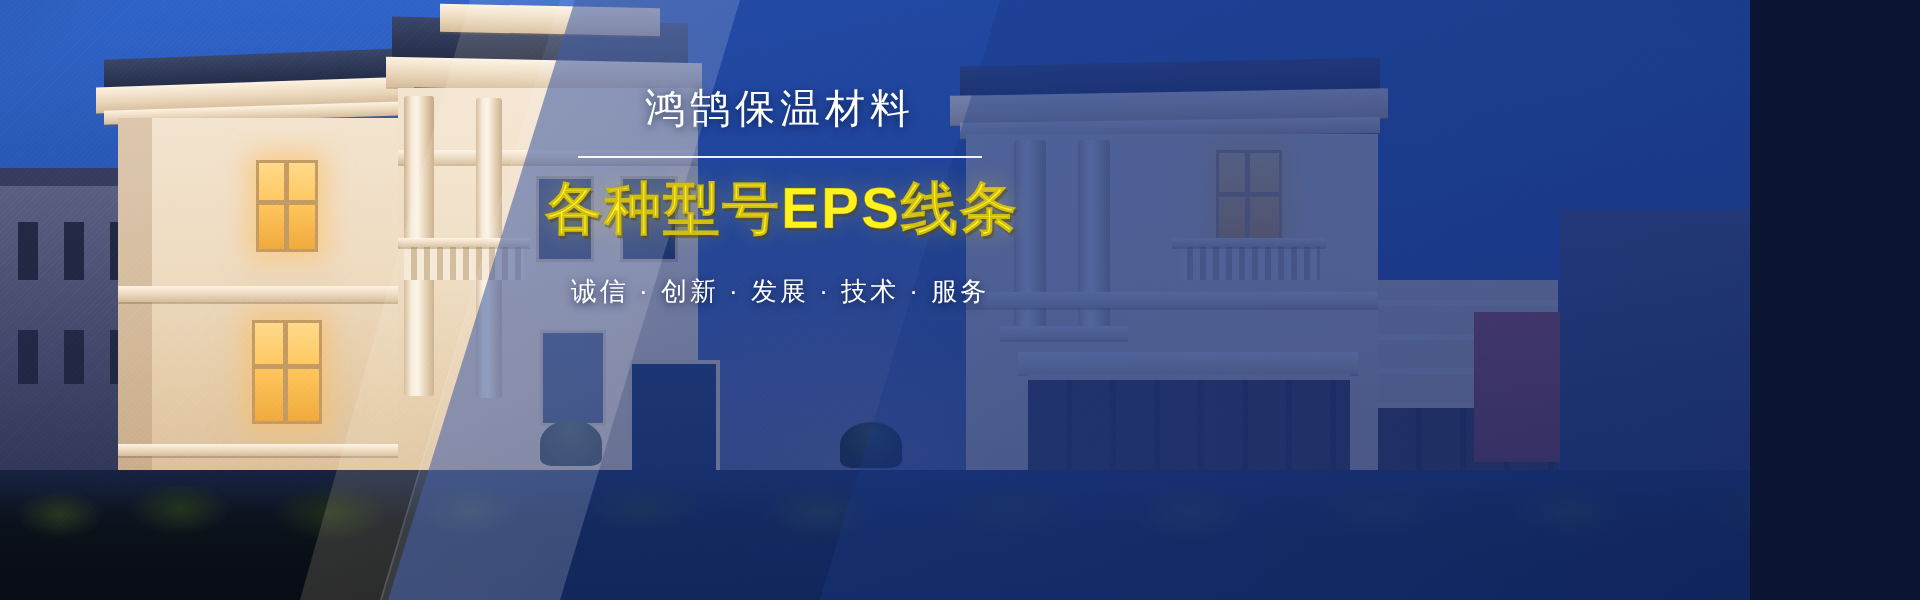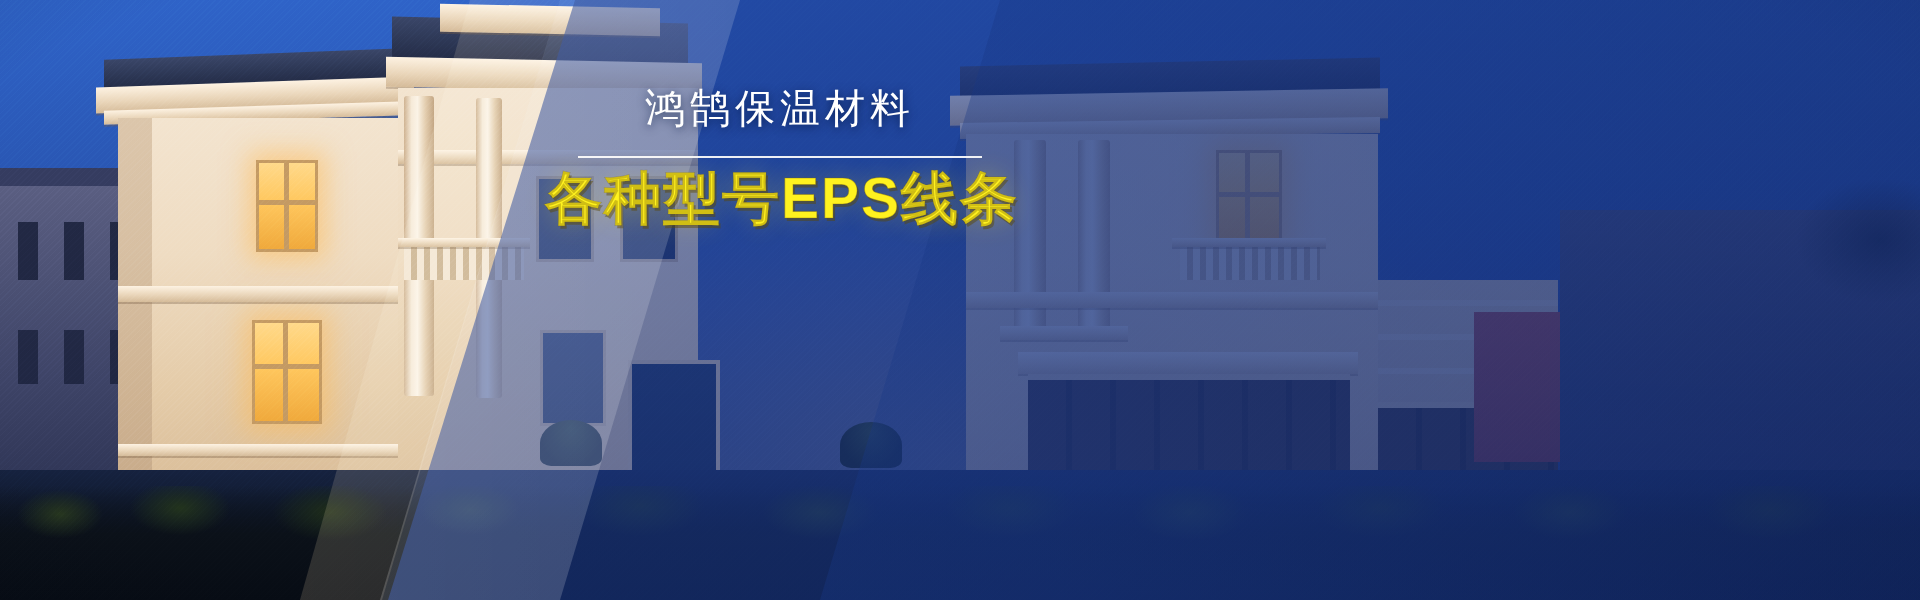--- a/index.html
+++ b/index.html
@@ -1,18 +1,18 @@
 <!DOCTYPE html>
 <html><head>
 <meta charset="utf-8">
 <style>
   html,body{margin:0;padding:0;background:#0b1430;}
   *{box-sizing:border-box;}
   .banner{
-    position:relative;width:1920px;height:600px;overflow:hidden;
+    position:relative;width:1750px;height:600px;overflow:hidden;
     font-family:"Liberation Sans","DejaVu Sans",sans-serif;
     background:#1b3f8f;
   }
   .layer{position:absolute;inset:0;}
 
   
   .sky{
     background:
       linear-gradient(180deg,#2f63c8 0%,#2a57b4 28%,#27499c 52%,#1e3a80 72%,#162c63 100%);
   }
@@ -129,21 +129,21 @@
   .brand{
     font-size:40px;line-height:1.1;color:#ffffff;letter-spacing:5px;
     font-weight:400;
     text-shadow:0 2px 10px rgba(0,20,60,.75);
   }
   .rule{
     width:404px;height:2px;margin:26px auto 0;
     background:rgba(255,255,255,.92);
   }
   .headline{
-    margin-top:8px;
+    margin-top:18px;
   }
   .headline-line{
     font-size:57px;line-height:64px;font-weight:700;letter-spacing:2px;
     color:#fff21f;
     -webkit-text-stroke:1px rgba(120,95,0,.35);
     text-shadow:
       2px 3px 0 rgba(90,70,0,.45),
       0 0 24px rgba(255,230,60,.30);
     white-space:nowrap;
   }
@@ -248,15 +248,16 @@
   <div class="copy">
 
     <div class="brand">鸿鹄保温材料</div>
 
     <div class="rule"></div>
 
     <div class="headline">
       <div class="headline-line">各种型号EPS线条</div>
     </div>
 
+    <div class="tagline">诚信 · 创新 · 发展 · 技术 · 服务</div>
   </div>
 
 </div>
 
 </body></html>

